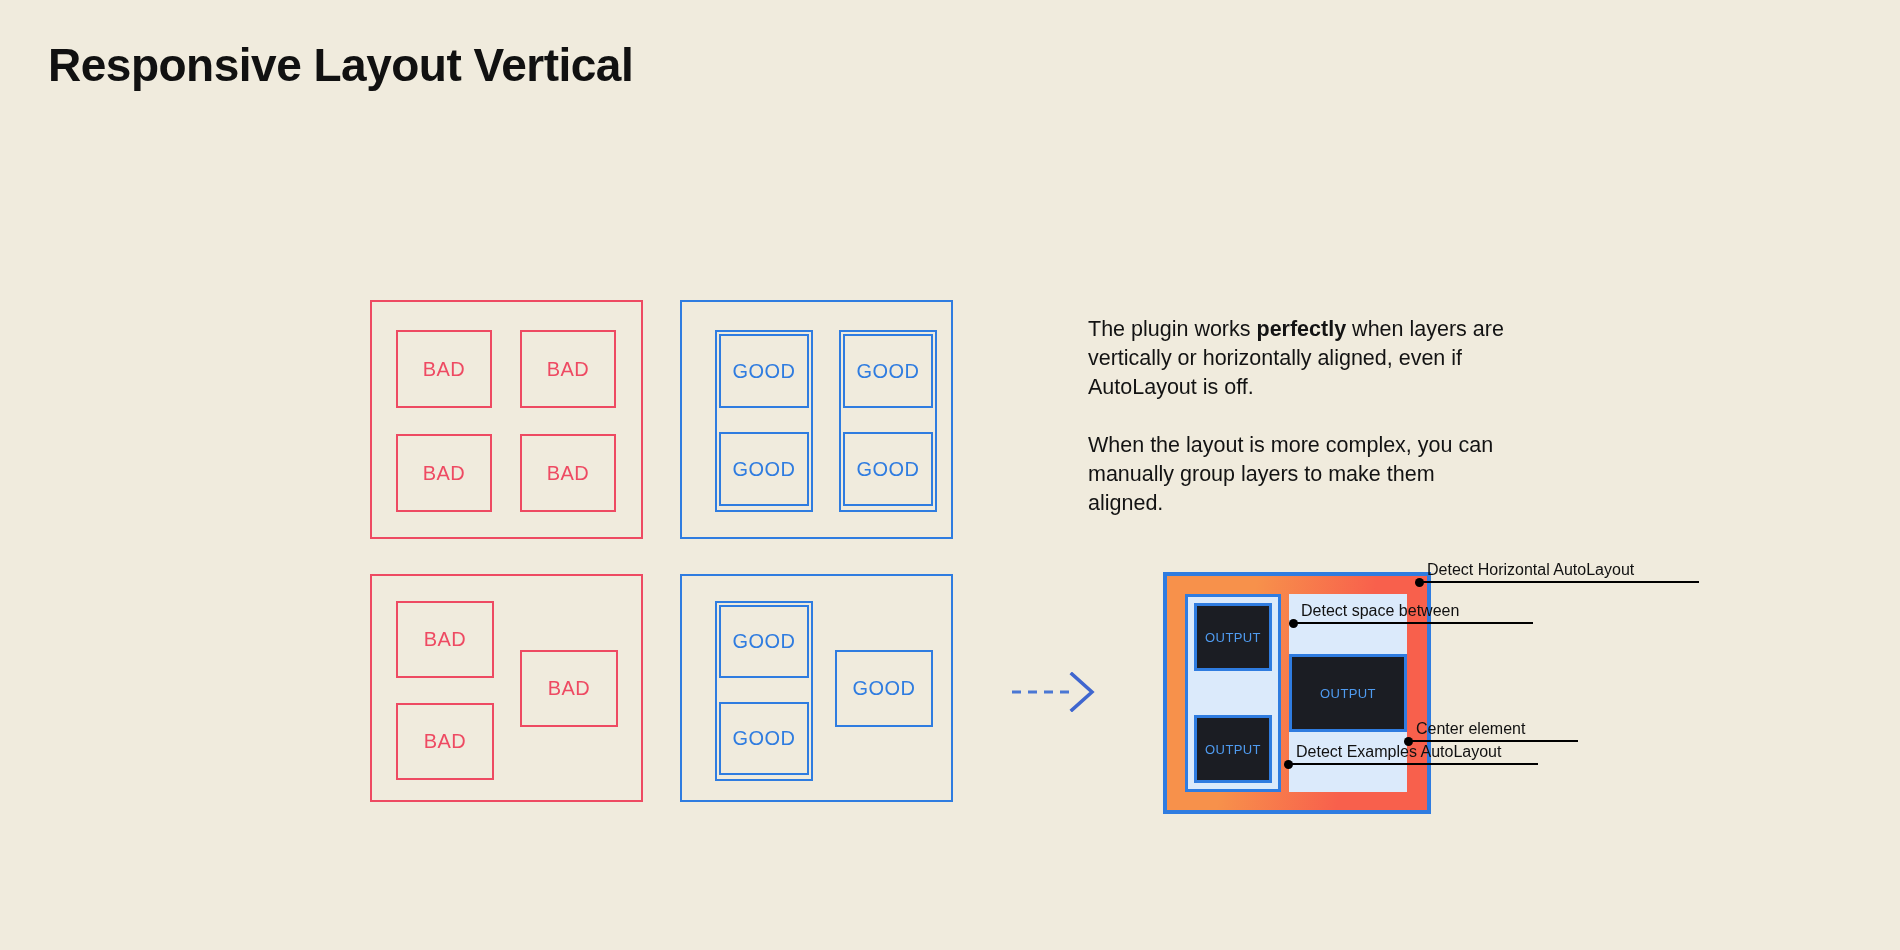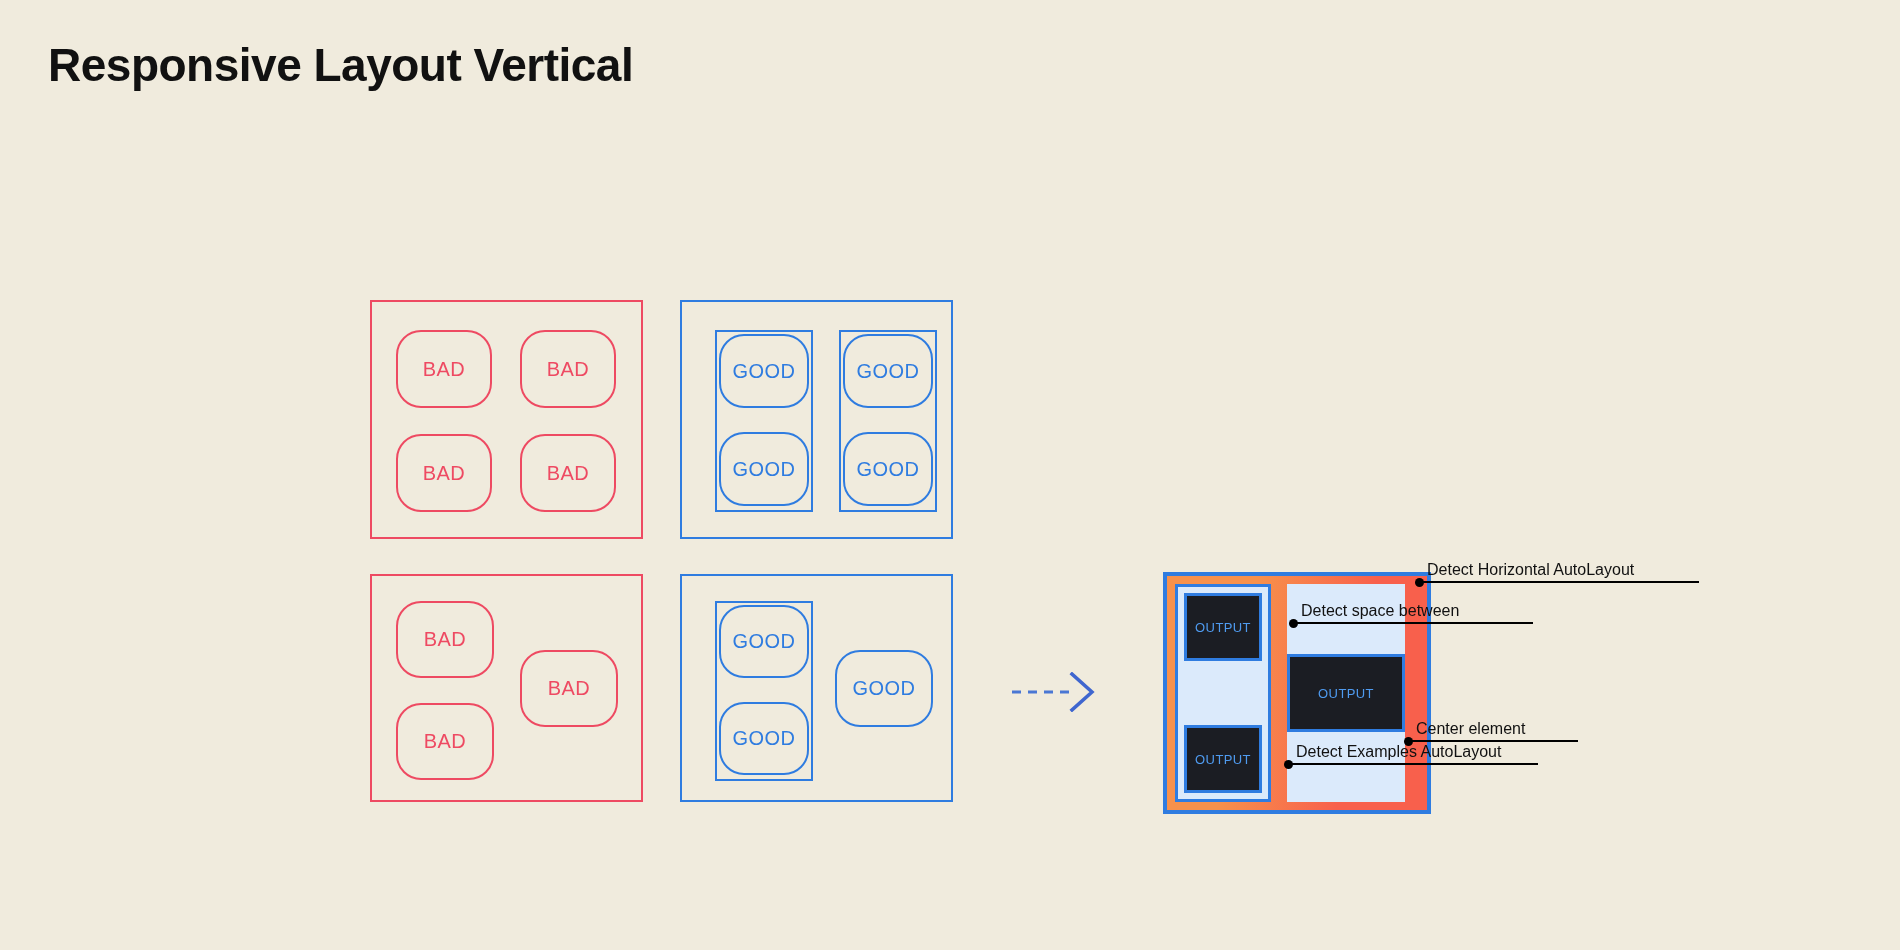--- a/index.html
+++ b/index.html
@@ -37,21 +37,20 @@
 
   
   .cell {
     position: absolute;
     box-sizing: border-box;
     display: flex;
     align-items: center;
     justify-content: center;
     font-size: 20px;
     letter-spacing: 0.5px;
-    border-radius: 25px;
   }
   .cell-bad {
     border: 2px solid #ee4a62;
     color: #ee4a62;
   }
   .cell-good {
     border: 2px solid #2f7ce0;
     color: #2f7ce0;
     text-align: center;
   }
@@ -90,23 +89,23 @@
     width: 268px;
     height: 242px;
     box-sizing: border-box;
     border: 4px solid #2f7ce0;
     background: linear-gradient(100deg, #f7914b 0%, #f7914b 30%, #f8604c 70%, #f8604c 100%);
   }
   .dg-inner {
     position: absolute;
     inset: 0;
     box-sizing: border-box;
-    padding: 8px;
-    display: flex;
-    gap: 16px;
+    padding: 18px;
+    display: flex;
+    gap: 8px;
   }
   
   .dg-col-left {
     position: relative;
     box-sizing: border-box;
     width: 96px;
     background: #dbeafb;
     border: 3px solid #2f7ce0;
     padding: 6px;
     display: flex;
@@ -229,21 +228,23 @@
     <div class="cell cell-good" style="left:2px; top:99px; width:90px; height:73px;">
       <span>GOOD</span>
     </div>
   </div>
   <div class="cell cell-good" style="left:153px; top:74px; width:98px; height:77px;">
     <span>GOOD</span>
   </div>
 </div>
 
 <div class="copy" style="left:1088px; top:315px; width:420px;">
+  <p><span>The plugin works </span><b>perfectly</b><span> when layers are vertically or horizontally aligned, even if AutoLayout is off.</span></p>
   <div class="gap"></div>
+  <p>When the layout is more complex, you can manually group layers to make them aligned.</p>
 </div>
 
 <div class="arrow-wrap">
   <svg width="90" height="40" viewBox="0 0 90 40">
     <line x1="2" y1="20" x2="62" y2="20" stroke="#4a77d4" stroke-width="3" stroke-dasharray="9 7"></line>
     <polyline points="62,2 82,20 62,38" fill="none" stroke="#3f66cf" stroke-width="3.5" stroke-linecap="square"></polyline>
   </svg>
 </div>
 
 <div class="diagram">

